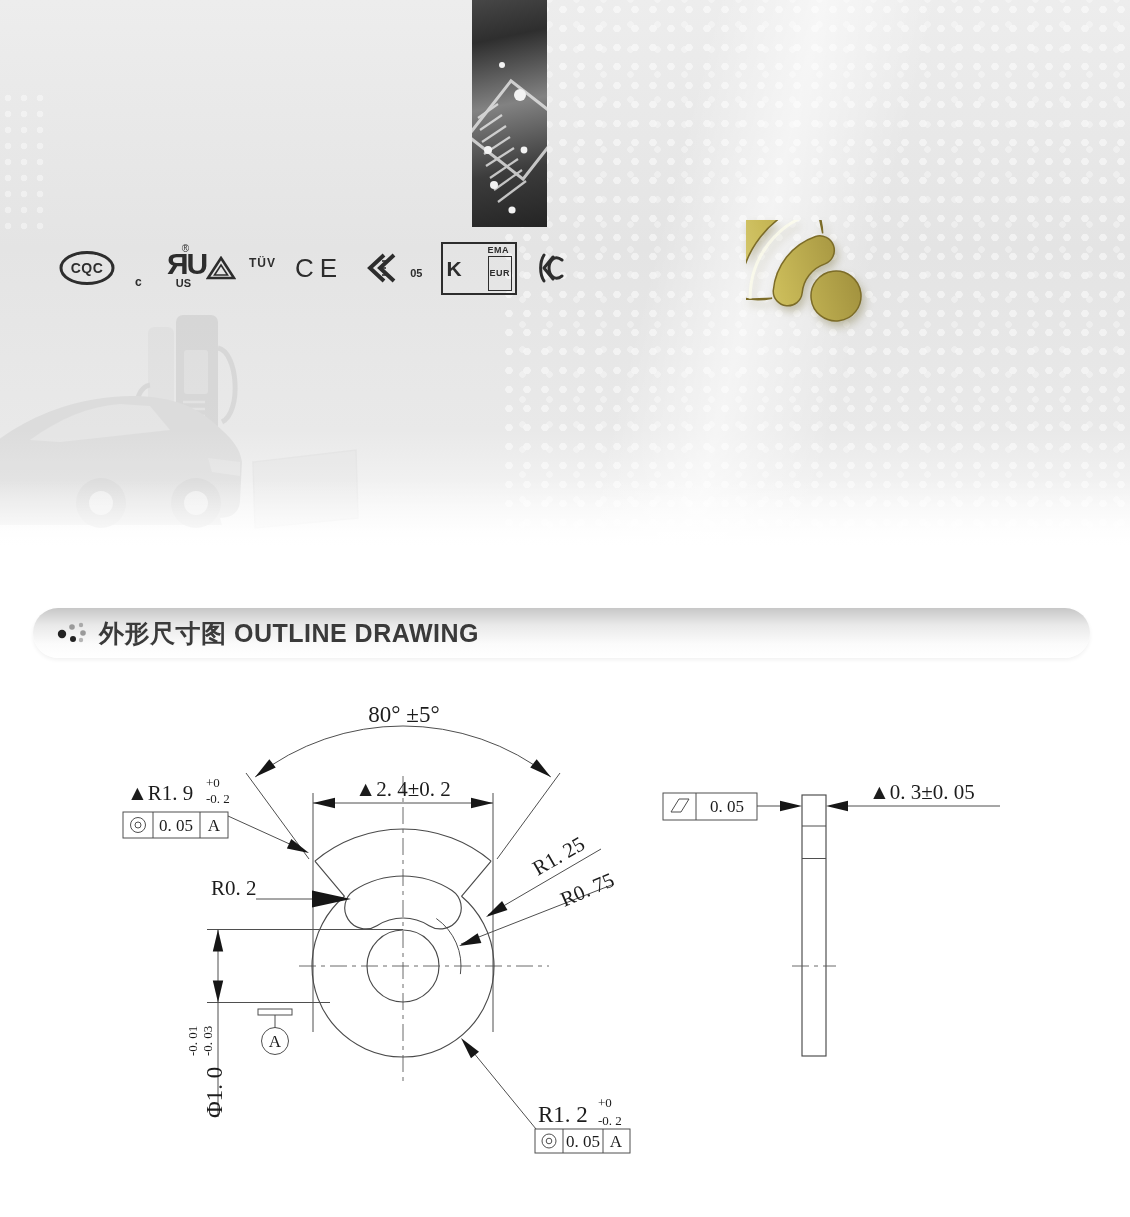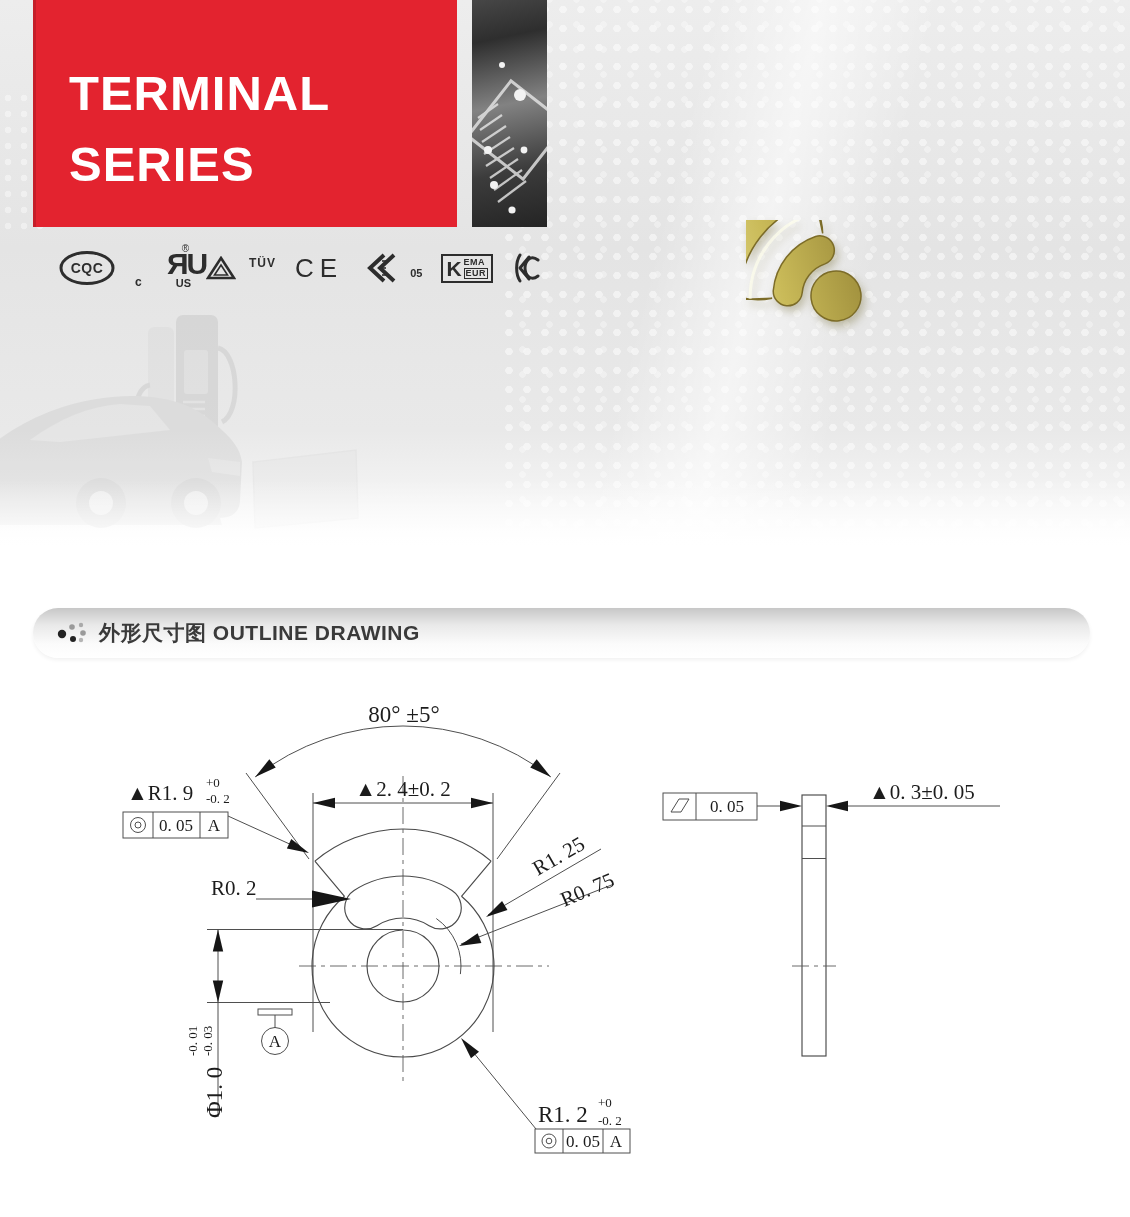--- a/index.html
+++ b/index.html
@@ -39,32 +39,32 @@
   .ul-c{position:absolute;left:0;bottom:2px;font-size:12px;font-weight:700;}
   .ul-reg{position:absolute;right:-2px;top:-2px;font-size:10px;}
   .ul-us{position:absolute;right:-4px;bottom:2px;font-size:11px;font-weight:700;}
   .tuv{display:flex;flex-direction:row;align-items:flex-start;gap:13px;}
   .tuv-label{font-size:12px;font-weight:700;letter-spacing:1px;}
   .ce-text{font-size:26px;font-weight:500;letter-spacing:6px;font-family:Liberation Sans, sans-serif;}
   .ek{display:flex;align-items:flex-end;gap:10px;}
   .ek05{font-size:11px;font-weight:700;margin-bottom:6px;}
   .kema{display:flex;align-items:center;border:2.5px solid #2d2d2d;padding:2px 3px;gap:2px;background:rgba(255,255,255,.0);}
   .kema-k{font-size:21px;font-weight:700;line-height:1;}
-  .kema-col{display:flex;flex-direction:column;gap:1px;}
+  .kema-col{display:flex;flex-direction:column;gap:1px;margin-left:24px;}
   .kema-col i{font-style:normal;font-size:9px;font-weight:700;line-height:1;letter-spacing:.5px;}
-  .kema-col .boxed{border:1.5px solid #2d2d2d;padding:0 1px;}
+  .kema-col .boxed{border:1.5px solid #2d2d2d;padding:12px 1px;}
 
   .part-photo{position:absolute;left:746px;top:220px;filter:drop-shadow(3px 5px 4px rgba(110,100,40,.35));}
 
   
   .section-bar{position:absolute;left:33px;top:608px;width:1057px;height:50px;border-radius:25px;
         background:linear-gradient(180deg,#c7c7c7 0%,#e9e9e9 34%,#fbfbfb 72%,#ffffff 100%);
         box-shadow:0 2px 4px rgba(0,0,0,.06);display:flex;align-items:center;}
   .dots-icon{margin-left:20px;margin-right:10px;}
-  .section-title{font-size:21px;font-weight:700;color:#3a3a3a;letter-spacing:.5px;}
+  .section-title{font-size:25px;font-weight:700;color:#3a3a3a;letter-spacing:.5px;}
 
   
   .drawing{position:absolute;left:115px;top:655px;}
   .ln{stroke:#4f4f4f;stroke-width:1;fill:none;}
   .lnb{stroke:#4a4a4a;stroke-width:1.15;fill:none;}
   .cl{stroke:#5a5a5a;stroke-width:0.9;fill:none;stroke-dasharray:17 5 4 5;}
   .ar{fill:#161616;stroke:none;}
   .dim{font-family:"Liberation Serif","DejaVu Serif",serif;font-size:21px;fill:#1c1c1c;}
   .dim-lg{font-family:"Liberation Serif","DejaVu Serif",serif;font-size:23px;fill:#1c1c1c;}
   .tol{font-family:"Liberation Serif","DejaVu Serif",serif;font-size:13px;fill:#1c1c1c;}
@@ -98,26 +98,20 @@
         <path fill="#d2d2d2" d="M30 150 C 60 128 90 116 120 114 L 150 116 L 170 140 L 60 152 Z"></path>
         <circle cx="101" cy="213" r="25" fill="#7d7d7d"></circle>
         <circle cx="101" cy="213" r="12" fill="#d8d8d8"></circle>
         <circle cx="196" cy="213" r="25" fill="#7d7d7d"></circle>
         <circle cx="196" cy="213" r="12" fill="#d8d8d8"></circle>
         <path d="M208 168 L240 172 L240 186 L212 182 Z" fill="#c2c2c2"></path>
         <polygon points="253,172 356,160 358,228 255,238" fill="#d6d6d6" stroke="#c2c2c2" stroke-width="1.5"></polygon>
       </g>
     </svg>
 
-    <div class="red-banner">
-      <div class="page-title">
-        <div>TERMINAL</div>
-        <div>SERIES</div>
-      </div>
-    </div>
 
     <div class="pcb">
       <svg width="75" height="227" viewBox="0 0 75 227">
         <g stroke="#e8e8e8" opacity=".8">
           <rect x="10" y="95" width="70" height="70" transform="rotate(38 45 130)" fill="none" stroke-width="3"></rect>
           <g stroke-width="2.2">
             <line x1="6" y1="118" x2="26" y2="104"></line>
               <line x1="8" y1="130" x2="30" y2="115"></line>
             <line x1="10" y1="142" x2="34" y2="126"></line>
               <line x1="12" y1="154" x2="38" y2="137"></line>

